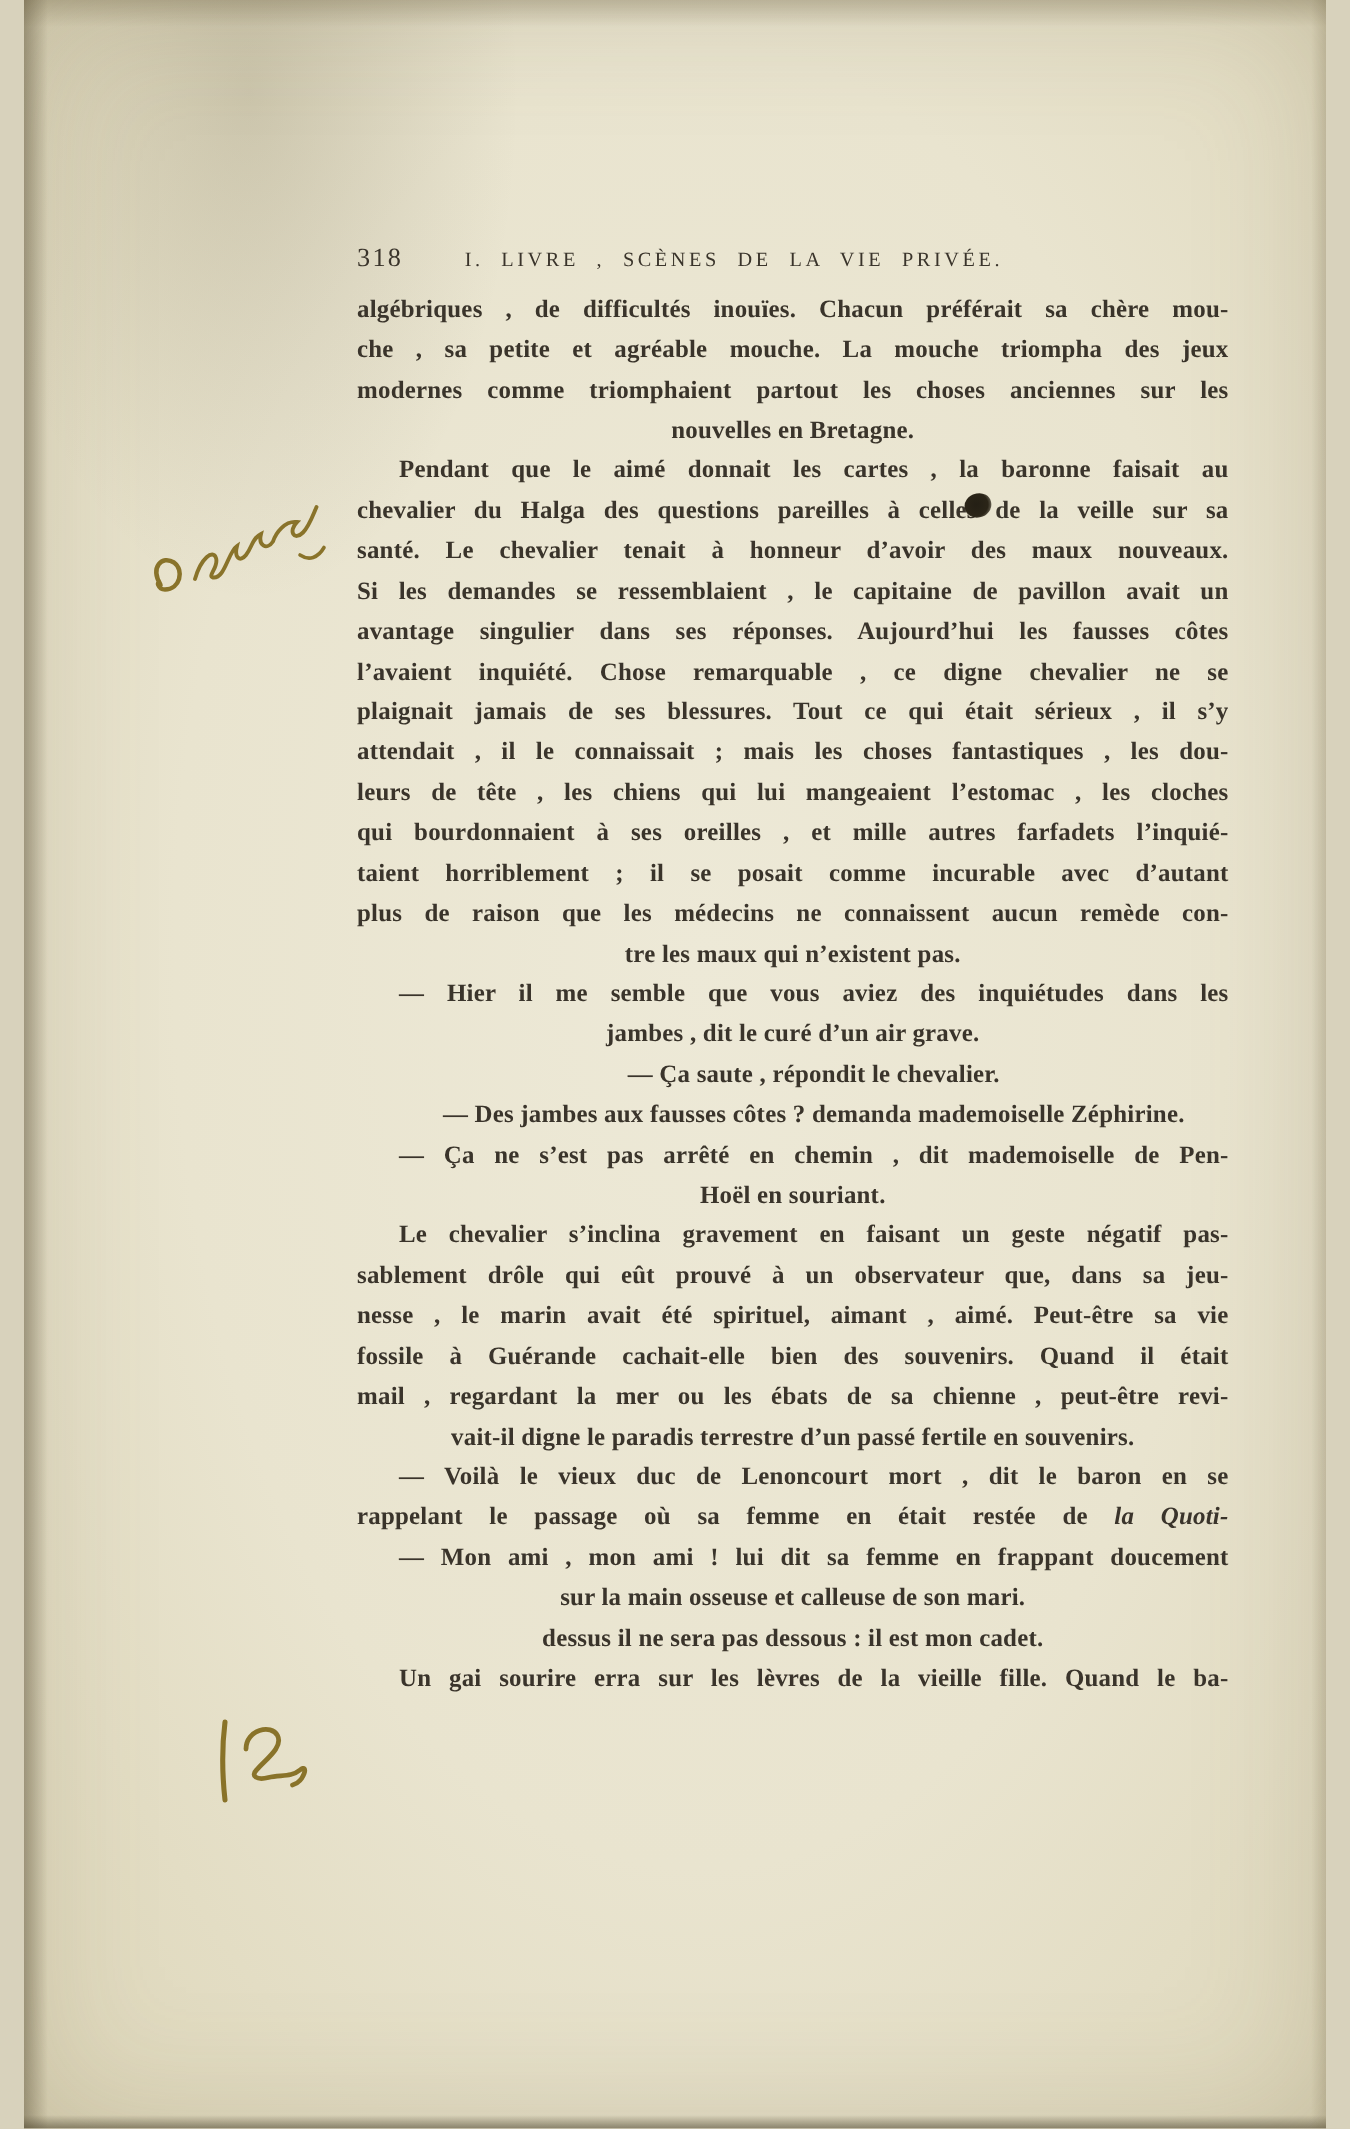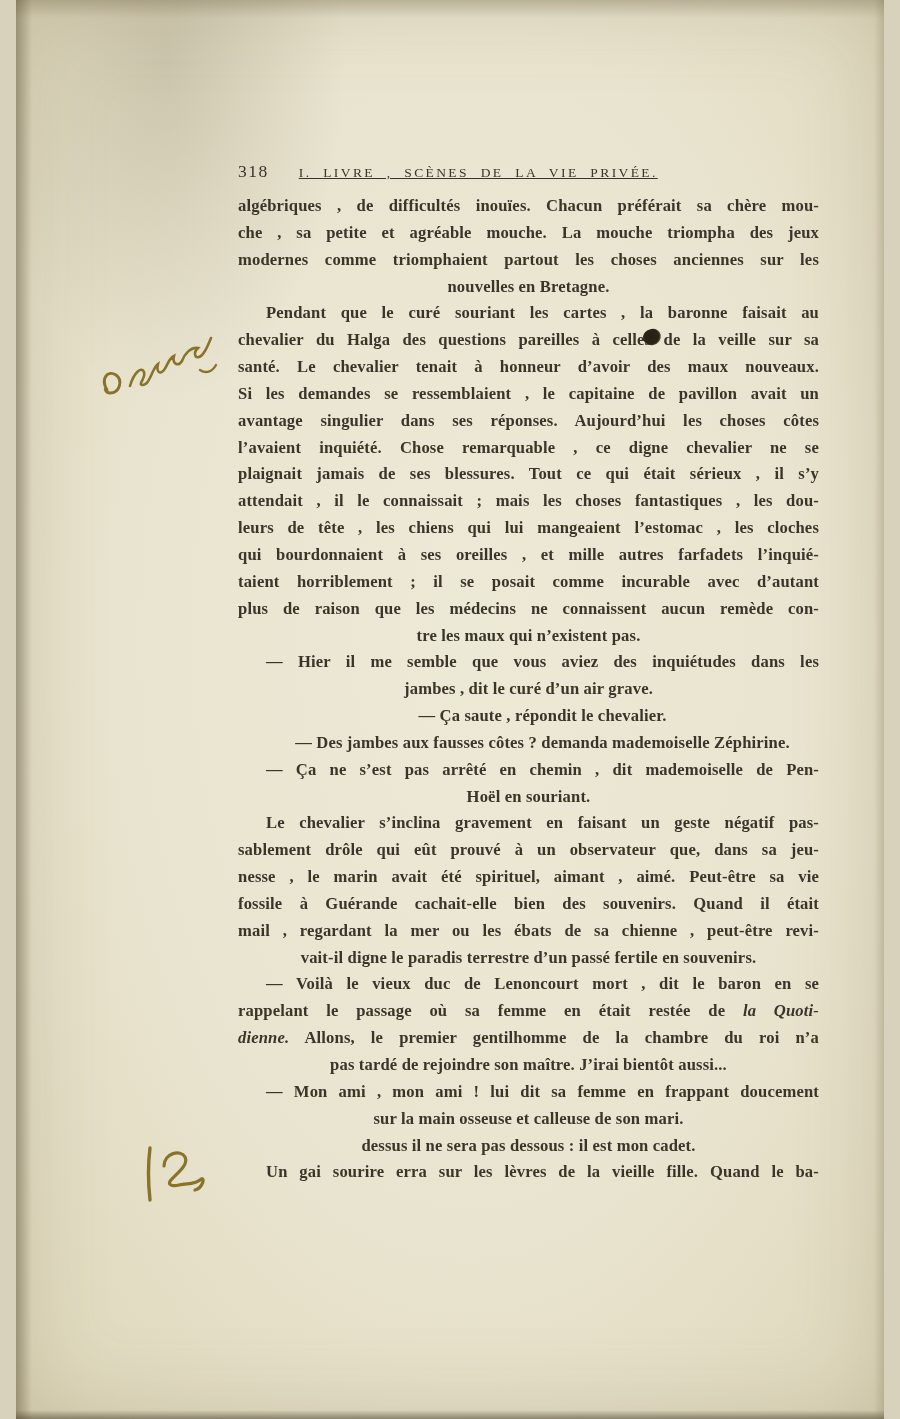--- a/index.html
+++ b/index.html
@@ -20,21 +20,21 @@
       radial-gradient(ellipse at 52% 45%, #ede9d7 0%, #e9e4cf 55%, #ddd6b9 100%);
     box-shadow: inset 0 0 90px rgba(115,102,68,.22);
   }
   .header {
     position: absolute;
     top: 161px; left: 222px; width: 581px;
     display: flex;
     align-items: baseline;
   }
   .page-number { font-size: 17.5px; letter-spacing: 1.5px; }
-  .running-title { font-size: 13.5px; letter-spacing: 2.4px; word-spacing: 6px; margin-left: 30px; text-decoration: underline; }
+  .running-title { font-size: 13.5px; letter-spacing: 2.4px; word-spacing: 6px; margin-left: 41px; }
   .text-block {
     position: absolute;
     top: 193px; left: 222px; width: 581px;
     font-size: 16.6px;
     line-height: 26.85px;
     letter-spacing: 0.15px;
     font-weight: bold;
   }
   .line { text-align: justify; text-align-last: justify; }
   .line.end { text-align: center; text-align-last: auto; }
@@ -64,25 +64,25 @@
   <div class="header">
     <span class="page-number">318</span>
     <span class="running-title">I. LIVRE , SCÈNES DE LA VIE PRIVÉE.</span>
   </div>
 
   <div class="text-block" id="text-block">
       <div class="line"><span>algébriques , de difficultés inouïes. Chacun préférait sa chère mou-</span></div>
       <div class="line"><span>che , sa petite et agréable mouche. La mouche triompha des jeux</span></div>
       <div class="line"><span>modernes comme triomphaient partout les choses anciennes sur les</span></div>
       <div class="line end"><span>nouvelles en Bretagne.</span></div>
-      <div class="line indent"><span>Pendant que le curé souriant les cartes , la baronne faisait au</span></div>
+      <div class="line indent"><span>Pendant que le aimé donnait les cartes , la baronne faisait au</span></div>
       <div class="line"><span>chevalier du Halga des questions pareilles à celles de la veille sur sa</span></div>
       <div class="line"><span>santé. Le chevalier tenait à honneur d’avoir des maux nouveaux.</span></div>
       <div class="line"><span>Si les demandes se ressemblaient , le capitaine de pavillon avait un</span></div>
-      <div class="line"><span>avantage singulier dans ses réponses. Aujourd’hui les choses côtes</span></div>
+      <div class="line"><span>avantage singulier dans ses réponses. Aujourd’hui les fausses côtes</span></div>
       <div class="line"><span>l’avaient inquiété. Chose remarquable , ce digne chevalier ne se</span></div>
       <div class="line"><span>plaignait jamais de ses blessures. Tout ce qui était sérieux , il s’y</span></div>
       <div class="line"><span>attendait , il le connaissait ; mais les choses fantastiques , les dou-</span></div>
       <div class="line"><span>leurs de tête , les chiens qui lui mangeaient l’estomac , les cloches</span></div>
       <div class="line"><span>qui bourdonnaient à ses oreilles , et mille autres farfadets l’inquié-</span></div>
       <div class="line"><span>taient horriblement ; il se posait comme incurable avec d’autant</span></div>
       <div class="line"><span>plus de raison que les médecins ne connaissent aucun remède con-</span></div>
       <div class="line end"><span>tre les maux qui n’existent pas.</span></div>
       <div class="line indent"><span>— Hier il me semble que vous aviez des inquiétudes dans les</span></div>
       <div class="line end"><span>jambes , dit le curé d’un air grave.</span></div>
@@ -91,22 +91,20 @@
       <div class="line indent"><span>— Ça ne s’est pas arrêté en chemin , dit mademoiselle de Pen-</span></div>
       <div class="line end"><span>Hoël en souriant.</span></div>
       <div class="line indent"><span>Le chevalier s’inclina gravement en faisant un geste négatif pas-</span></div>
       <div class="line"><span>sablement drôle qui eût prouvé à un observateur que, dans sa jeu-</span></div>
       <div class="line"><span>nesse , le marin avait été spirituel, aimant , aimé. Peut-être sa vie</span></div>
       <div class="line"><span>fossile à Guérande cachait-elle bien des souvenirs. Quand il était</span></div>
       <div class="line"><span>mail , regardant la mer ou les ébats de sa chienne , peut-être revi-</span></div>
       <div class="line end"><span>vait-il digne le paradis terrestre d’un passé fertile en souvenirs.</span></div>
       <div class="line indent"><span>— Voilà le vieux duc de Lenoncourt mort , dit le baron en se</span></div>
       <div class="line"><span>rappelant le passage où sa femme en était restée de </span><em>la Quoti-</em></div>
-      <div class="line"><em>dienne.</em><span> Allons, le premier gentilhomme de la chambre du roi n’a</span></div>
-      <div class="line end"><span>pas tardé de rejoindre son maître. J’irai bientôt aussi...</span></div>
       <div class="line indent"><span>— Mon ami , mon ami ! lui dit sa femme en frappant doucement</span></div>
       <div class="line end"><span>sur la main osseuse et calleuse de son mari.</span></div>
       <div class="line end"><span>dessus il ne sera pas dessous : il est mon cadet.</span></div>
       <div class="line indent"><span>Un gai sourire erra sur les lèvres de la vieille fille. Quand le ba-</span></div>
     </div>
 
   <svg class="annotation annotation-1" width="126" height="84" viewBox="0 0 126 84" fill="none">
     <path d="M11,64 C4,52 12,44 20,49 C27,54 24,67 14,67 C9,67 8,60 11,64" stroke="currentColor" stroke-width="3" stroke-linecap="round" fill="none"></path>
     <path d="M34,60 C38,46 46,40 48,46 C50,52 42,58 46,59 C54,60 56,42 62,38 C60,46 64,49 68,44 C72,39 72,33 78,30 C76,38 82,41 86,35 C88,29 94,21 102,22 C96,28 100,35 106,29 C110,25 112,19 115,12" stroke="currentColor" stroke-width="2.6" stroke-linecap="round" fill="none"></path>
     <path d="M104,44 C110,48 116,46 120,39" stroke="currentColor" stroke-width="2.4" stroke-linecap="round" fill="none"></path>

